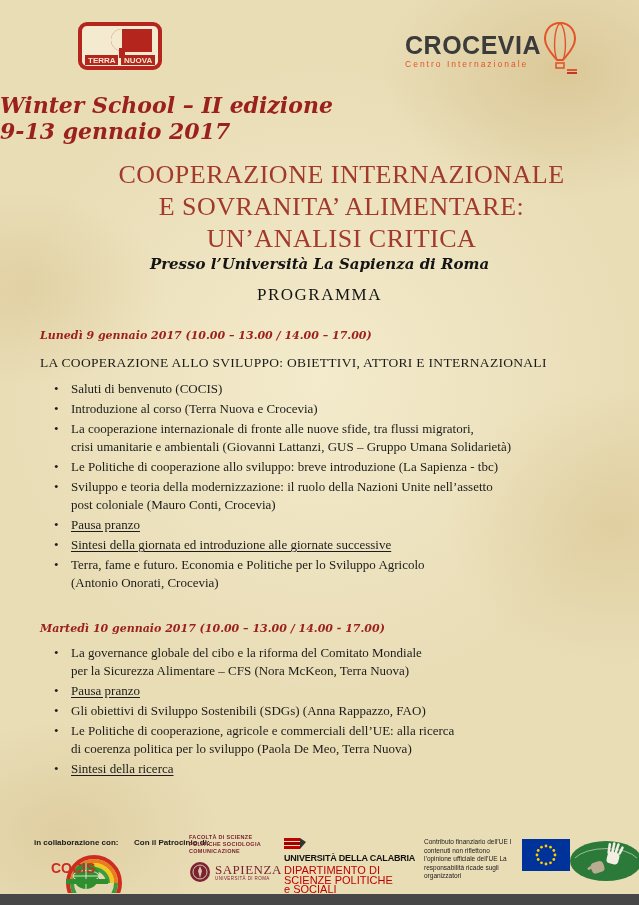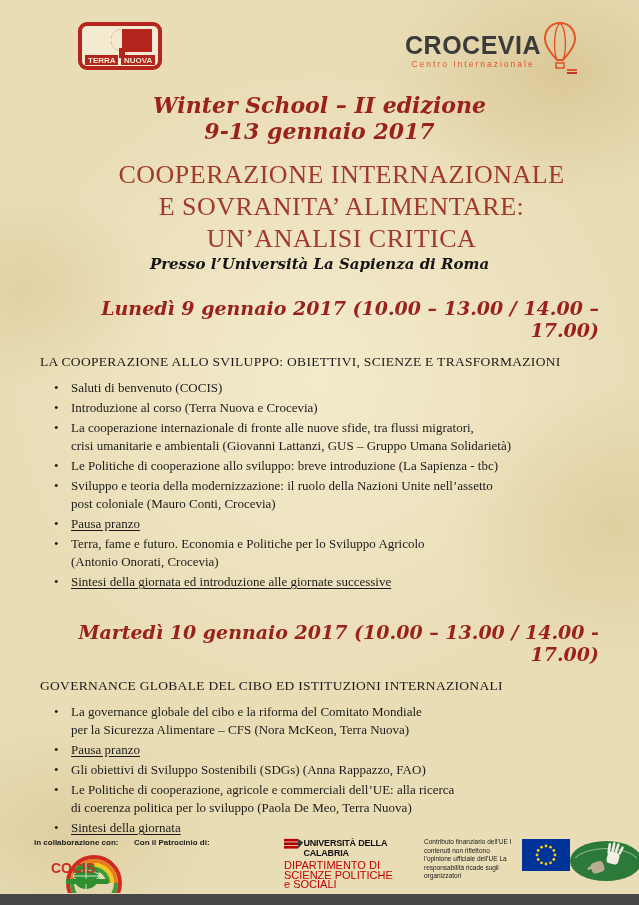--- a/index.html
+++ b/index.html
@@ -16,52 +16,52 @@
       radial-gradient(ellipse 240px 200px at 96% 58%, rgba(196,164,96,.25), transparent 70%),
       radial-gradient(ellipse 220px 160px at 10% 92%, rgba(186,152,84,.22), transparent 70%),
       radial-gradient(ellipse 420px 420px at 50% 42%, rgba(252,246,222,.55), transparent 75%),
       #e9ddb6;
   }
   
   .header{position:absolute;top:20px;left:0;width:100%;height:60px;}
   .brand-left{position:absolute;left:78px;top:2px;display:flex;gap:10px;align-items:flex-start;}
   .brand-caption{font-family:"Liberation Sans", sans-serif;color:#c1271d;font-size:14px;line-height:18px;padding-top:4px;width:180px;}
   .brand-right{position:absolute;right:60px;top:0;display:flex;align-items:flex-start;}
-  .crocevia-text{text-align:center;font-family:"Liberation Sans", sans-serif;}
+  .crocevia-text{text-align:left;font-family:"Liberation Sans", sans-serif;}
   .crocevia-name{font-size:25px;font-weight:bold;color:#3b3b3b;letter-spacing:.5px;line-height:26px;margin-top:12px;}
   .crocevia-sub{font-size:8.5px;color:#e2552a;letter-spacing:2px;margin-top:1px;}
   
-  .script-heading{margin:0;padding-top:92px;text-align:center;font-style:italic;font-weight:bold;
+  .script-heading{margin:0;padding-top:92px;text-align:left;font-style:italic;font-weight:bold;
     color:#9b211c;font-size:22px;line-height:26px;font-family:"DejaVu Serif", serif;}
   .main-title{text-align:center;color:#a23a2c;font-size:26px;line-height:32px;letter-spacing:.5px;
     margin-top:15px;font-family:"Liberation Serif", serif;padding-left:44px;}
   .venue{text-align:center;font-style:italic;font-weight:bold;font-size:15px;color:#141414;font-family:"DejaVu Serif", serif;}
   .program-label{text-align:center;font-size:17px;letter-spacing:1.5px;margin-top:12px;color:#141414;}
   
   .day{margin:0 40px 0 40px;}
-  .day-heading{font-style:italic;font-weight:bold;color:#9b211c;font-size:19px;margin-top:24px;font-family:"DejaVu Serif", serif;text-align:right;}
+  .day-heading{font-style:italic;font-weight:bold;color:#9b211c;font-size:11px;margin-top:24px;font-family:"DejaVu Serif", serif;}
   .day-sub{font-size:13.5px;letter-spacing:.3px;margin-top:13px;color:#1a1a1a;}
   ul.program-list{margin:9px 0 0 0;padding:0 0 0 22px;list-style:none;}
   ul.program-list li{position:relative;font-size:13px;line-height:18px;margin:2px 0;padding-left:9px;white-space:pre-line;}
   ul.program-list li::before{content:"•";position:absolute;left:-8px;top:0;font-size:13px;}
   ul.program-list li span.u{text-decoration:underline;text-underline-offset:2px;}
   .day2-heading-gap{margin-top:30px;}
   
   .footer{position:absolute;left:16px;bottom:11px;width:100%;height:62px;font-family:"Liberation Sans", sans-serif;}
   .foot-label{font-size:8px;font-weight:bold;color:#1a1a1a;}
   .collab{position:absolute;left:18px;top:6px;}
   .cocis{position:absolute;left:34px;top:17px;}
   .patronage{position:absolute;left:118px;top:6px;}
   .sapienza-block{position:absolute;left:173px;top:2px;width:95px;}
   .sap-faculty{color:#7b2230;font-size:5.5px;font-weight:bold;line-height:7px;letter-spacing:.3px;}
   .sap-row{display:flex;align-items:center;gap:4px;margin-top:6px;}
   .sap-name{color:#7b2230;font-family:"Liberation Serif", serif;font-size:13px;letter-spacing:.5px;line-height:12px;}
   .sap-sub{color:#7b2230;font-size:4.5px;letter-spacing:.4px;}
   .unical{position:absolute;left:268px;top:6px;width:135px;}
-  .unical-row{display:flex;gap:0;align-items:flex-start;}
+  .unical-row{display:flex;gap:0;align-items:flex-start;flex-direction:column;}
   .unical-name{font-size:9px;font-weight:bold;color:#111;letter-spacing:-0.2px;}
   .unical-dept{color:#c00000;font-size:11px;font-weight:normal;line-height:9.5px;margin-top:3px;}
   .unical-acr{color:#111;font-size:7px;font-weight:bold;margin-top:3px;}
   .eu-block{position:absolute;left:408px;top:6px;width:146px;font-size:6.5px;line-height:8.5px;color:#1a1a1a;}
   .eu-flag{float:right;margin:1px 0 1px 4px;}
   .hands{position:absolute;left:553px;top:8px;}
   .bottom-bar{position:absolute;left:0;bottom:0;width:100%;height:11px;background:#474747;}
 </style>
 </head>
 <body>
@@ -103,50 +103,50 @@
     <div>9-13 gennaio 2017</div>
   </div>
 
   <div class="main-title">
     <div>COOPERAZIONE INTERNAZIONALE</div>
     <div>E SOVRANITA’ ALIMENTARE:</div>
     <div>UN’ANALISI CRITICA</div>
   </div>
 
   <div class="venue">Presso l’Università La Sapienza di Roma</div>
+  <div class="program-label">PROGRAMMA</div>
 
   <div class="day">
     <div class="day-heading">Lunedì 9 gennaio 2017 (10.00 – 13.00 / 14.00 – 17.00)</div>
-    <div class="day-sub">LA COOPERAZIONE  ALLO SVILUPPO: OBIETTIVI, SCIENZE E TRASFORMAZIONI</div>
+    <div class="day-sub">LA COOPERAZIONE  ALLO SVILUPPO: OBIETTIVI, ATTORI E INTERNAZIONALI</div>
     <ul class="program-list">
         <li><span>Saluti di benvenuto (COCIS)</span></li>
         <li><span>Introduzione al corso (Terra Nuova e Crocevia)</span></li>
         <li><span>La cooperazione internazionale di fronte alle nuove sfide, tra flussi migratori,
 crisi umanitarie e ambientali (Giovanni Lattanzi, GUS – Gruppo Umana Solidarietà)</span></li>
         <li><span>Le Politiche di cooperazione allo sviluppo: breve introduzione (La Sapienza - tbc)</span></li>
         <li><span>Sviluppo e teoria della modernizzazione: il ruolo della Nazioni Unite nell’assetto
 post coloniale (Mauro Conti, Crocevia)</span></li>
         <li><span class="u">Pausa pranzo</span></li>
+        <li><span class="u">Sintesi della giornata ed introduzione alle giornate successive</span></li>
         <li><span>Terra, fame e futuro. Economia e Politiche per lo Sviluppo Agricolo
 (Antonio Onorati, Crocevia)</span></li>
-        <li><span class="u">Sintesi della giornata ed introduzione alle giornate successive</span></li>
       </ul>
   </div>
 
   <div class="day">
     <div class="day-heading day2-heading-gap">Martedì 10 gennaio 2017 (10.00 – 13.00 / 14.00 - 17.00)</div>
-    <div class="day-sub">GOVERNANCE GLOBALE DEL CIBO ED ISTITUZIONI INTERNAZIONALI</div>
     <ul class="program-list">
         <li><span>La governance globale del cibo e la riforma del Comitato Mondiale
 per la Sicurezza Alimentare – CFS (Nora McKeon, Terra Nuova)</span></li>
         <li><span class="u">Pausa pranzo</span></li>
         <li><span>Gli obiettivi di Sviluppo Sostenibili (SDGs) (Anna Rappazzo, FAO)</span></li>
         <li><span>Le Politiche di cooperazione, agricole e commerciali dell’UE: alla ricerca
 di coerenza politica per lo sviluppo (Paola De Meo, Terra Nuova)</span></li>
-        <li><span class="u">Sintesi della giornata </span></li>
+        <li><span class="u">Sintesi della ricerca </span></li>
       </ul>
   </div>
 
   <div class="footer">
     <div class="collab foot-label">in collaborazione con:</div>
 
     <div class="cocis">
       <svg width="74" height="44" viewBox="0 0 74 44">
         <path d="M18 34 A26 26 0 0 1 70 34" fill="none" stroke="#cf2b20" stroke-width="4"></path>
         <path d="M22 34 A22 22 0 0 1 66 34" fill="none" stroke="#e87d1e" stroke-width="4"></path>
@@ -157,20 +157,38 @@
         <circle cx="36" cy="27" r="13" fill="#2f8f2f"></circle>
         <ellipse cx="36" cy="27" rx="13" ry="5.5" fill="none" stroke="#cfe8cf" stroke-width="1"></ellipse>
         <path d="M36 14 V40 M23 27 H49" stroke="#cfe8cf" stroke-width="1"></path>
         <rect x="16" y="30" width="42" height="5" fill="#2f8f2f"></rect>
         <text x="1" y="24" font-family="Liberation Sans, sans-serif" font-size="14" font-weight="bold" fill="#cf2b20">COCIS</text>
       </svg>
     </div>
 
     <div class="patronage foot-label">Con il Patrocinio di:</div>
 
+    <div class="sapienza-block">
+      <div class="sap-faculty">
+        <div>FACOLTÀ DI SCIENZE</div>
+        <div>POLITICHE SOCIOLOGIA</div>
+        <div>COMUNICAZIONE</div>
+      </div>
+      <div class="sap-row">
+        <svg width="22" height="22" viewBox="0 0 22 22">
+          <circle cx="11" cy="11" r="10" fill="#7b2230"></circle>
+          <circle cx="11" cy="11" r="7" fill="none" stroke="#d9c5b2" stroke-width="1"></circle>
+          <path d="M11 5 L13 10 L11 17 L9 10 Z" fill="#d9c5b2"></path>
+        </svg>
+        <div>
+          <div class="sap-name">SAPIENZA</div>
+          <div class="sap-sub">UNIVERSITÀ DI ROMA</div>
+        </div>
+      </div>
+    </div>
 
     <div class="unical">
       <div class="unical-row">
         <svg width="22" height="15" viewBox="0 0 22 15">
           <rect x="0" y="0" width="16" height="3" fill="#c00000"></rect>
           <rect x="0" y="4" width="16" height="3" fill="#a00000"></rect>
           <rect x="0" y="8" width="16" height="3" fill="#c00000"></rect>
           <path d="M16 0 L22 4 L16 11 Z" fill="#333"></path>
         </svg>
         <div class="unical-name">UNIVERSITÀ DELLA CALABRIA</div>

